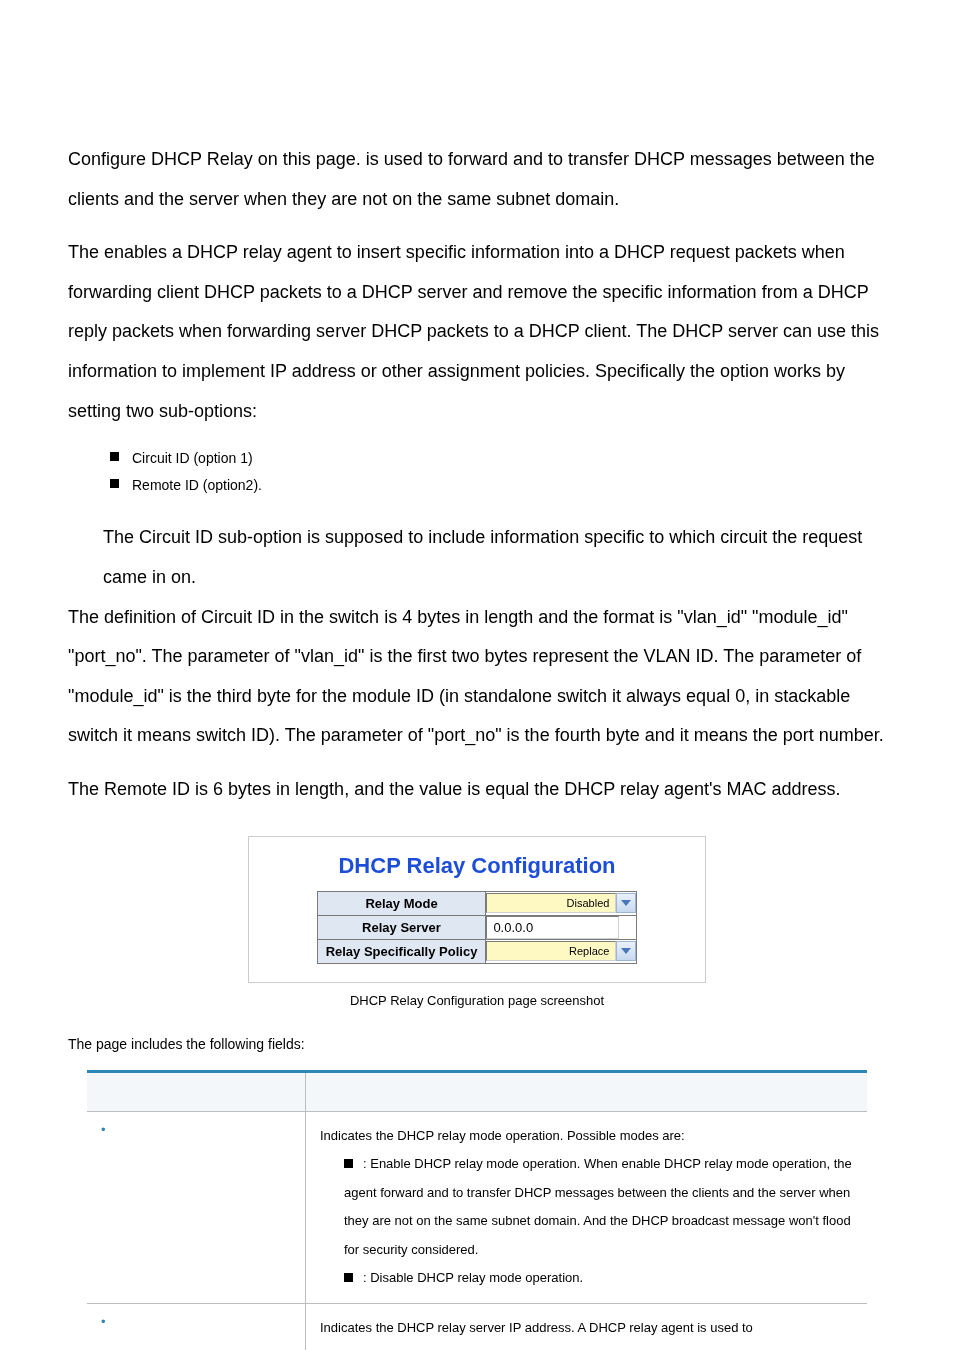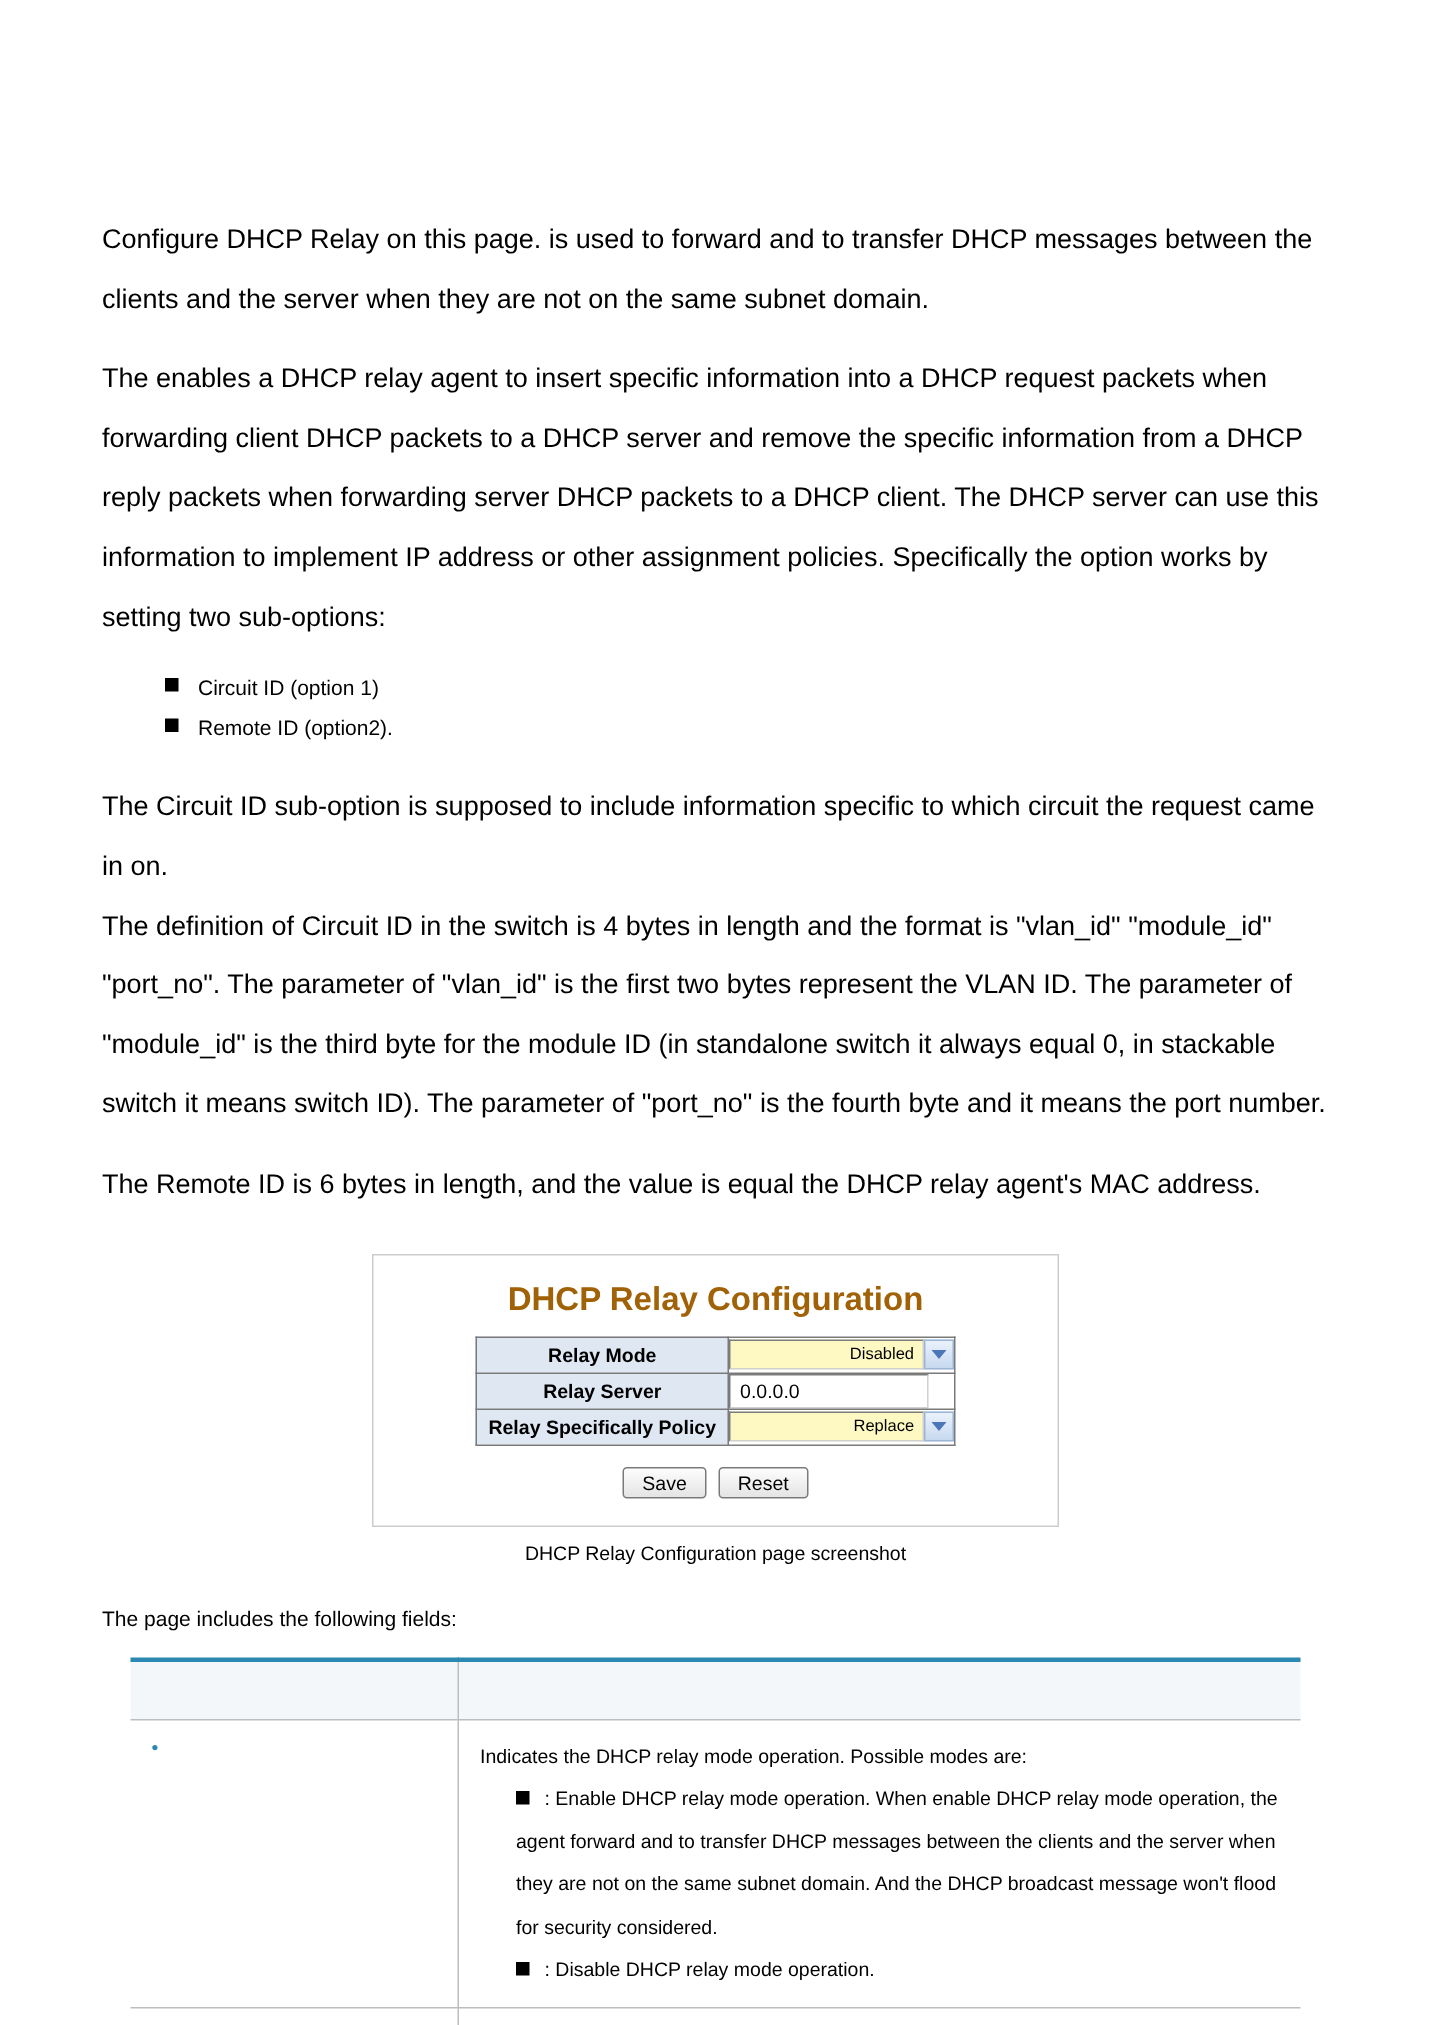--- a/index.html
+++ b/index.html
@@ -46,21 +46,21 @@
     background: #000;
   }
   .figure-wrap {
     width: 456px;
     margin: 26px auto 10px auto;
     border: 1px solid #ccc;
     padding: 16px 0 18px 0;
     text-align: center;
   }
   .fig-title {
-    color: #a16207;
+    color: #1d4ed8;
     font-weight: 700;
     font-size: 22px;
     margin: 0 0 12px 0;
     font-family: Arial, Helvetica, sans-serif;
   }
   table.cfg {
     border-collapse: collapse;
     margin: 0 auto;
   }
   table.cfg th {
@@ -196,21 +196,21 @@
     <span>The </span>
     <span class="bold"></span>
     <span> enables a DHCP relay agent to insert specific information into a DHCP request packets when forwarding client DHCP packets to a DHCP server and remove the specific information from a DHCP reply packets when forwarding server DHCP packets to a DHCP client. The DHCP server can use this information to implement IP address or other assignment policies. Specifically the option works by setting two sub-options:</span>
   </p>
 
   <ul class="squares">
     <li>Circuit ID (option 1)</li>
     <li>Remote ID (option2).</li>
   </ul>
 
-  <p class="body" style="margin-bottom:0;">The Circuit ID sub-option is supposed to include information specific to which circuit the request came in on.</p>
+  <p class="body" style="margin-bottom:0;margin-left:35px;">The Circuit ID sub-option is supposed to include information specific to which circuit the request came in on.</p>
 
   <p class="body">The definition of Circuit ID in the switch is 4 bytes in length and the format is "vlan_id" "module_id" "port_no". The parameter of "vlan_id" is the first two bytes represent the VLAN ID. The parameter of "module_id" is the third byte for the module ID (in standalone switch it always equal 0, in stackable switch it means switch ID). The parameter of "port_no" is the fourth byte and it means the port number.</p>
 
   <p class="body">The Remote ID is 6 bytes in length, and the value is equal the DHCP relay agent's MAC address.</p>
 
   <div class="figure-wrap">
     <div class="fig-title">DHCP Relay Configuration</div>
     <table class="cfg">
       <tbody>
           <tr>
@@ -240,24 +240,20 @@
             <div class="selbtn">
               <svg width="10" height="6" viewBox="0 0 10 6">
                     <path d="M0 0 L10 0 L5 6 Z" fill="#4a77b7"></path>
                   </svg>
             </div>
           </div>
         </td>
       </tr>
     </tbody>
       </table>
-    <div class="btnrow">
-      <div class="winbtn">Save</div>
-      <div class="winbtn">Reset</div>
-    </div>
   </div>
   <div class="caption">DHCP Relay Configuration page screenshot</div>
 
   <p class="fields-intro">The page includes the following fields:</p>
 
   <table class="fields">
     <tbody>
       <tr class="head">
         <td class="obj"></td>
         <td></td>

